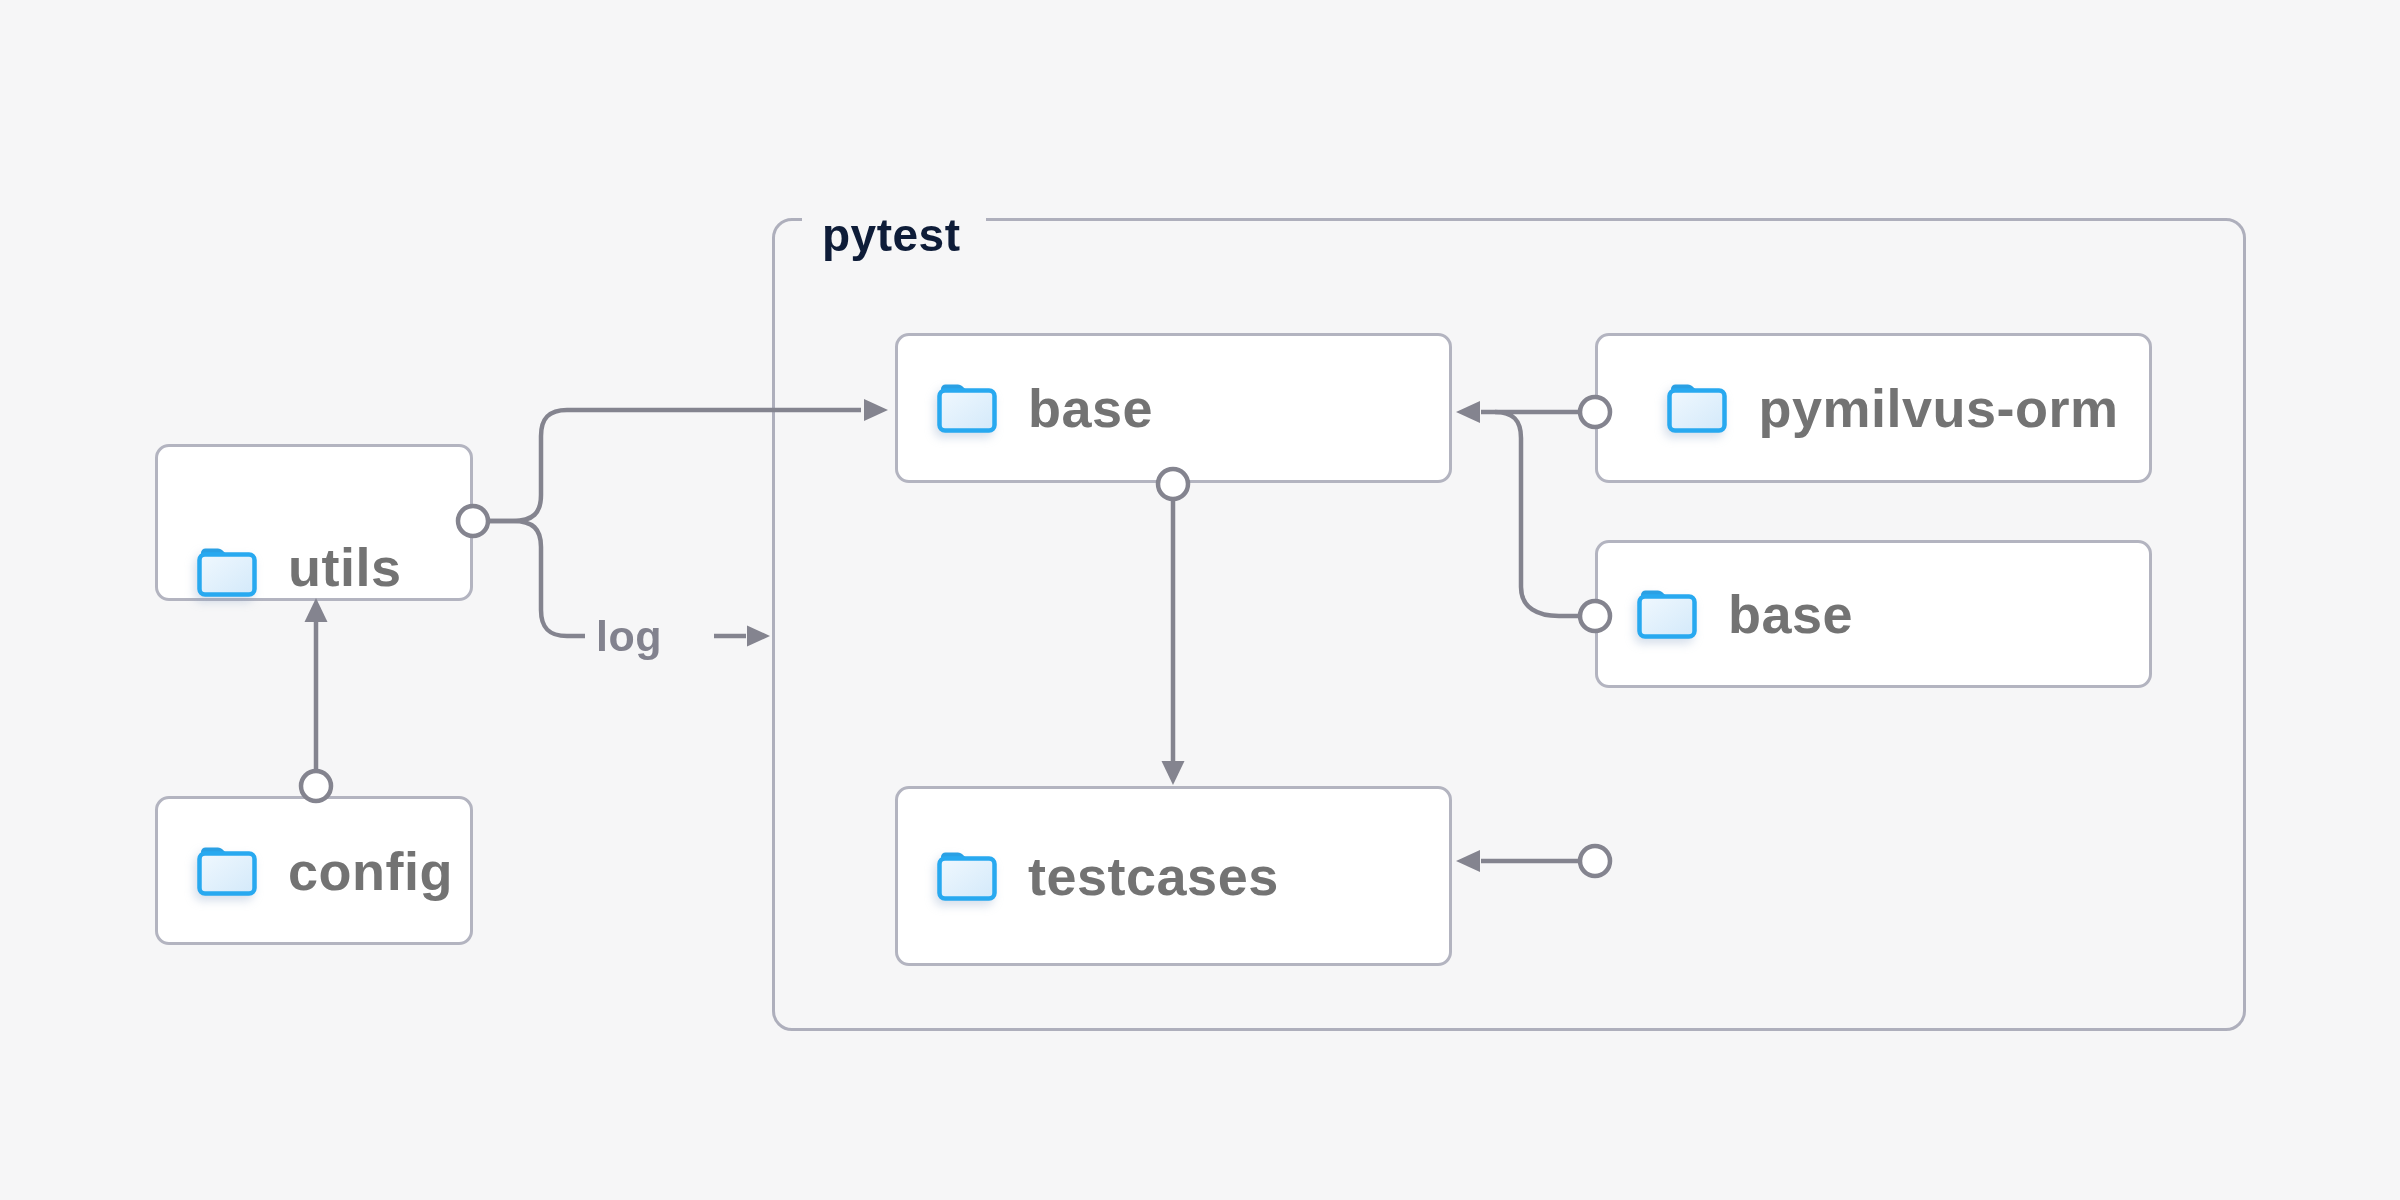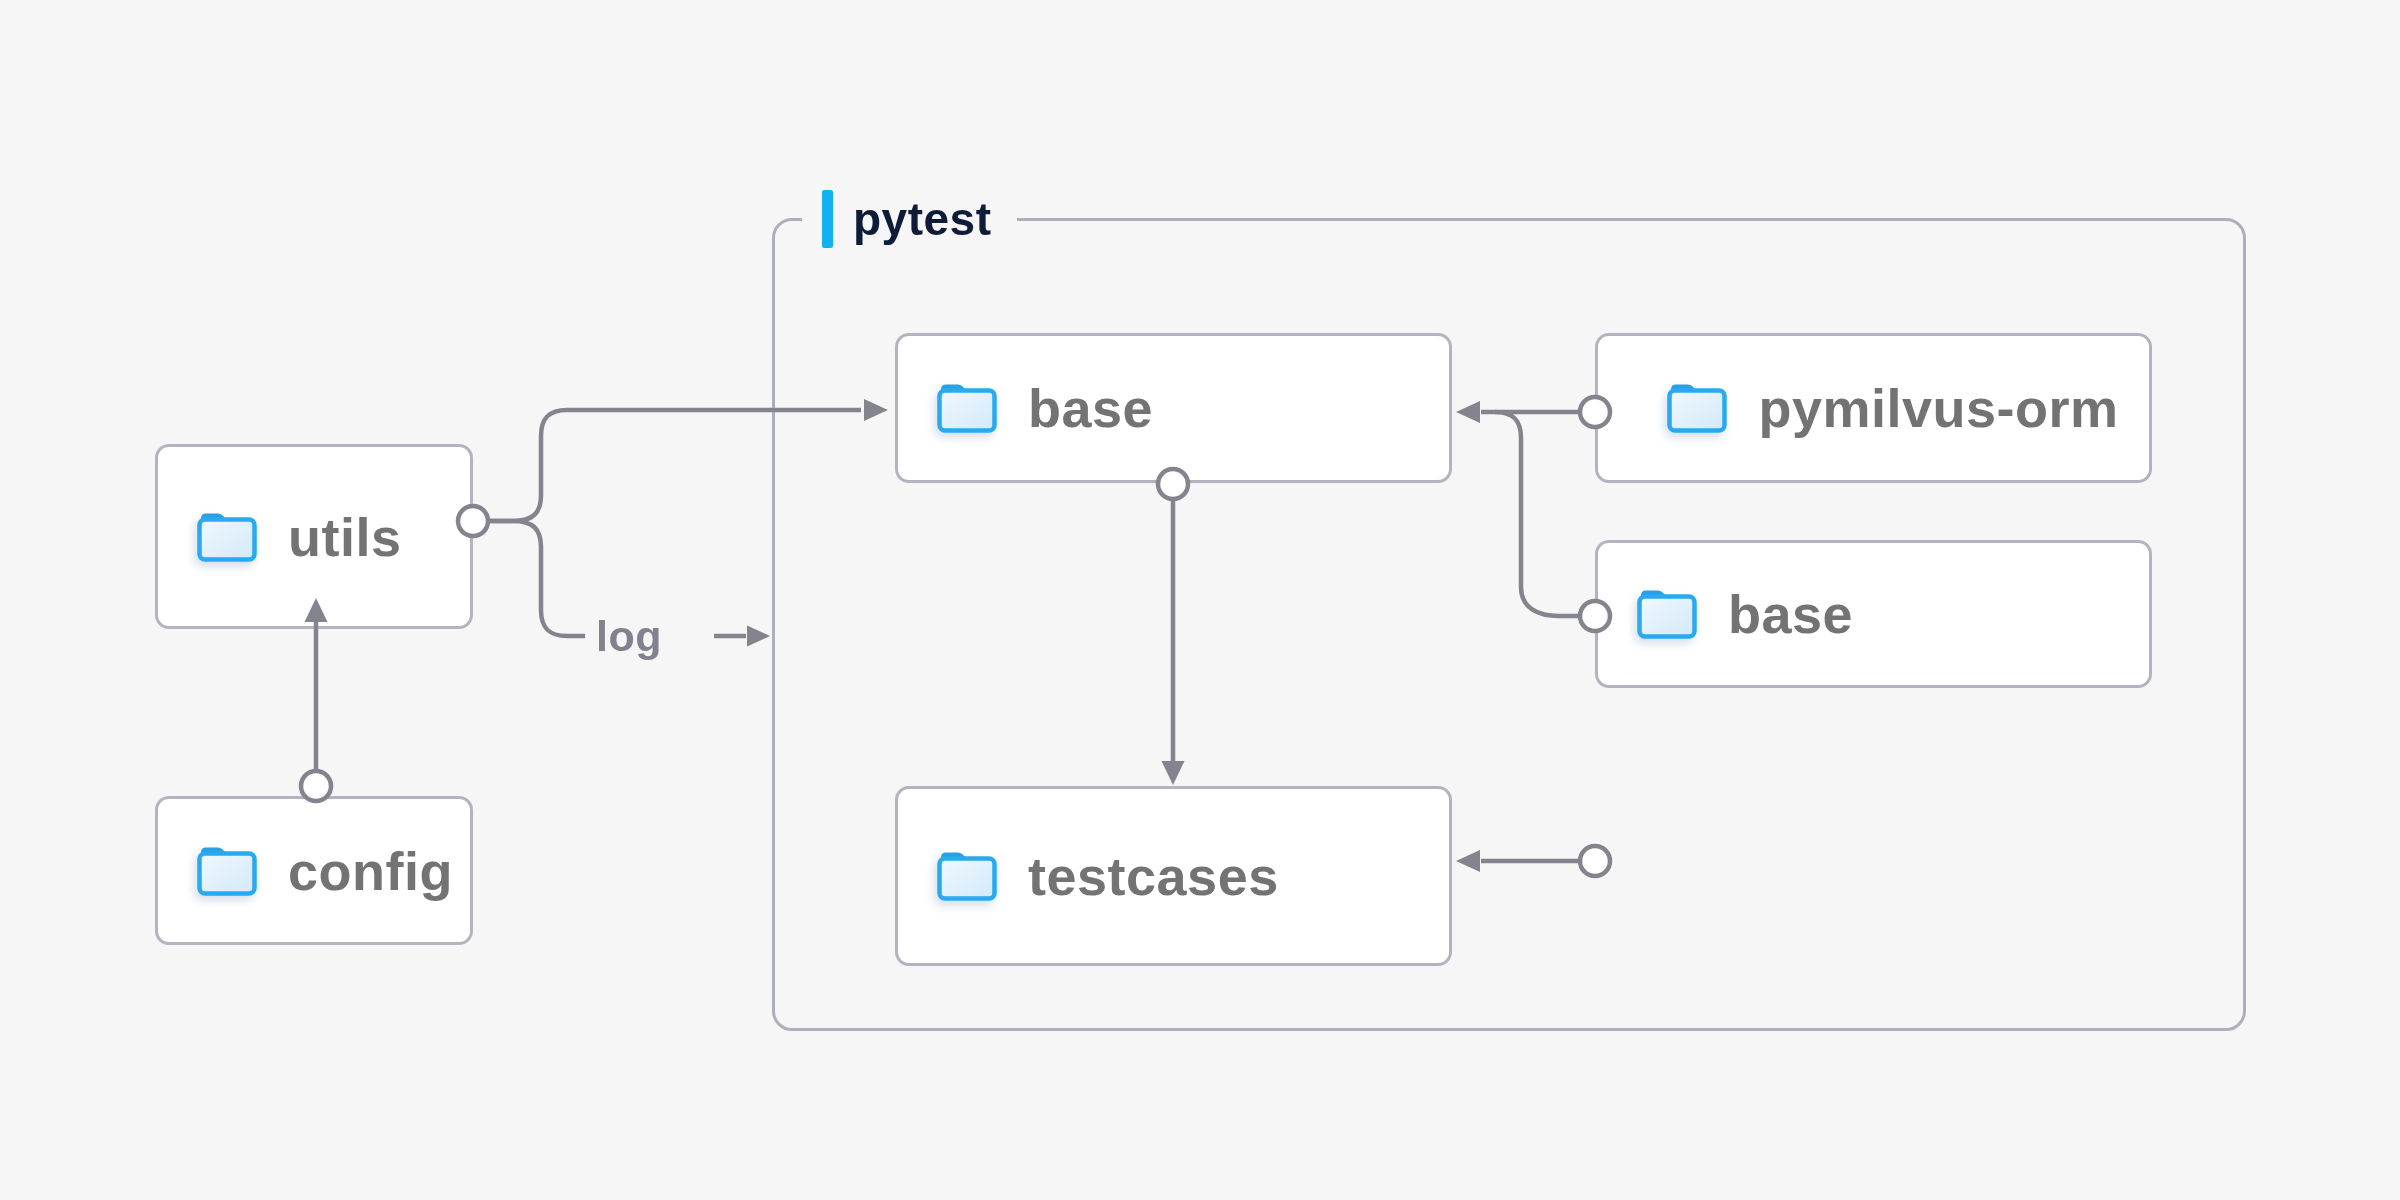--- a/index.html
+++ b/index.html
@@ -21,20 +21,21 @@
   }
   .group-label {
     position: absolute;
     left: 802px; top: 188px;
     height: 62px;
     display: flex;
     align-items: center;
     gap: 20px;
     background: #f6f6f7;
     padding: 0 26px 0 20px;
+    flex-direction: column;
   }
   .group-label .bar {
     width: 11px; height: 58px;
     background: #14b1f2;
     border-radius: 2px;
   }
   .group-label .txt {
     font-size: 46px;
     font-weight: 700;
     color: #0e1c38;
@@ -83,21 +84,21 @@
 <body>
 
 <div id="canvas">
 
   <div class="group"></div>
   <div class="group-label">
     <span class="bar"></span>
     <span class="txt">pytest</span>
   </div>
 
-  <div class="node" style="left:155px; top:444px; width:318px; height:185px;">
+  <div class="node" style="left:155px; top:444px; width:318px; height:157px;align-items:flex-end;">
     <span class="folder">
       <svg width="66" height="52" viewBox="0 0 66 52">
         <defs>
           <linearGradient id="foldergrad" x1="0" y1="0" x2="1" y2="1">
             <stop offset="0" stop-color="#f0f8fe"></stop>
             <stop offset="1" stop-color="#d3e9fa"></stop>
           </linearGradient>
         </defs>
         <path d="M7 11 V7 a4.5 4.5 0 0 1 4.5 -4.5 H24 a6 6 0 0 1 4 1.6 L35.5 11 Z" fill="#2aa0e4"></path>
         <rect x="5.5" y="8.5" width="55" height="40" rx="5.5" fill="url(#foldergrad)" stroke="#28a9f0" stroke-width="4.5"></rect>

